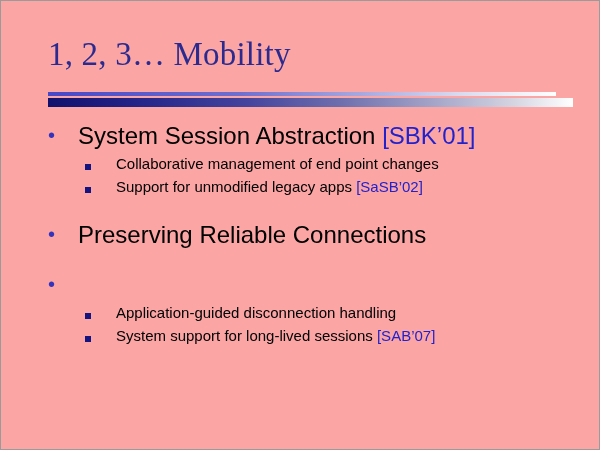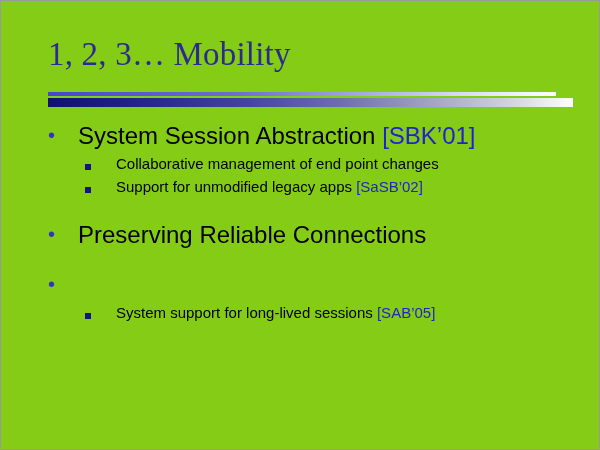--- a/index.html
+++ b/index.html
@@ -5,21 +5,21 @@
   html, body {
     margin: 0;
     padding: 0;
     background: #ffffff;
   }
 
   #slide {
     position: relative;
     width: 600px;
     height: 450px;
-    background: #84cc16;
+    background: #fca5a5;
     box-sizing: border-box;
     border: 1px solid #9a9a9a;
     overflow: hidden;
     font-family: "Liberation Sans", sans-serif;
     -webkit-font-smoothing: antialiased;
   }
 
   
   #title-block {
     position: absolute;
@@ -184,23 +184,29 @@
 
     </div>
 
     <div class="gap-md"></div>
 
     <div class="group">
       <div class="l1-row">
         <span class="l1-marker">•</span>
       </div>
 
-
-      <div class="l2-row">
-        <span class="l2-marker">
-            <i></i>
-          </span>
-        <span class="l2-text"><span>System support for long-lived sessions </span><span class="cite">[SAB’05]</span></span>
+      <div class="l2-row">
+        <span class="l2-marker">
+            <i></i>
+          </span>
+        <span class="l2-text"><span>Application-guided disconnection handling</span><span class="cite"></span></span>
+      </div>
+
+      <div class="l2-row">
+        <span class="l2-marker">
+            <i></i>
+          </span>
+        <span class="l2-text"><span>System support for long-lived sessions </span><span class="cite">[SAB’07]</span></span>
       </div>
     </div>
 
   </div>
 </div>
 
 </body></html>

